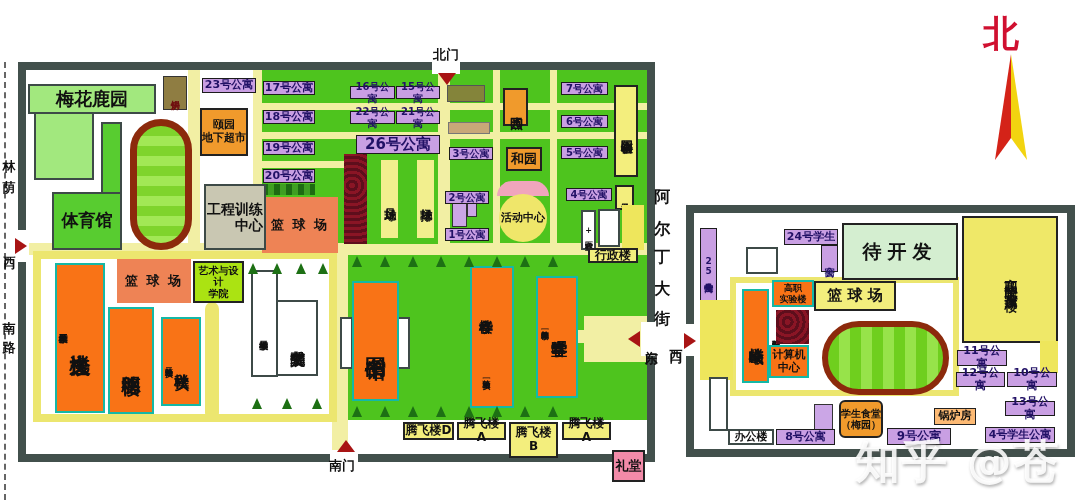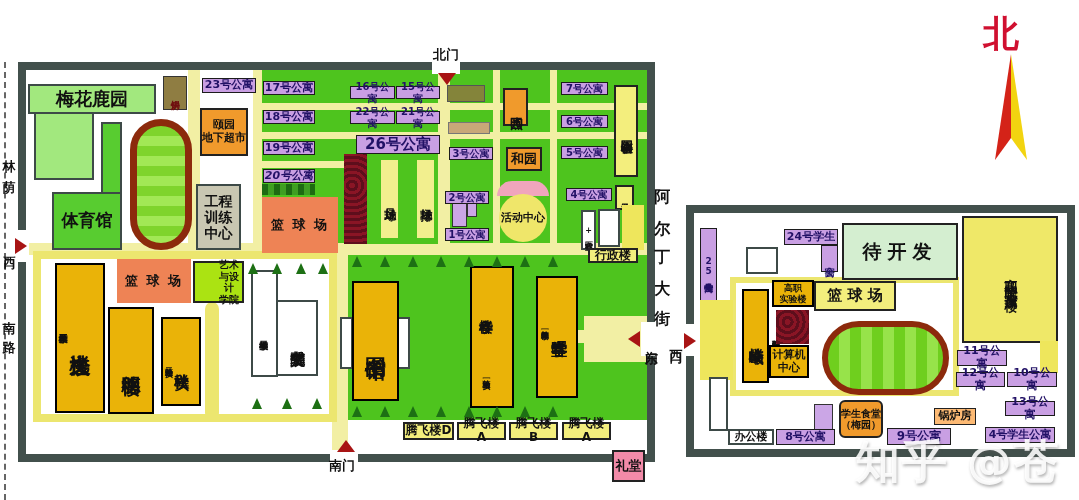--- a/index.html
+++ b/index.html
@@ -6,21 +6,21 @@
   #stage{position:relative;width:1079px;height:500px;background:#ffffff;overflow:hidden;
          font-family:"DejaVu Sans","Liberation Sans",sans-serif;}
   .abs{position:absolute;box-sizing:border-box;}
   
   .it{position:absolute;box-sizing:border-box;display:flex;align-items:center;justify-content:center;
       text-align:center;white-space:pre-line;font-weight:bold;color:#111;line-height:1.15;}
   .v{writing-mode:vertical-rl;text-orientation:upright;}
   
   .apt{background:#c99fe3;border:1px solid #1c1c1c;color:#221166;}
   .aptb{background:#cba6e6;border:1px solid #333;}
-  .cyan{background:#eab308;border:2px solid #000000;}
+  .cyan{background:#f97316;border:2px solid #14b8a6;}
   .org{background:#f09a2c;border:2px solid #222;}
   .ylw{background:#f3ee7d;border:2px solid #222;}
   .ylwp{background:#eee65c;}
   .ylwb{background:#efe868;border:2px solid #222;}
   .grn-l{background:#a2e87e;border:2px solid #3d4a47;}
   .gym{background:#58cc30;border:2px solid #3d4a47;}
   .gray{background:#c9c7b2;border:2px solid #3d4a47;}
   .olive{background:#8f7d42;border:1px solid #333;color:#701010;}
   .olive2{background:#84843a;border:1px solid #555;}
   .olive3{background:#fdba74;border:1px solid #222;color:#111;}
@@ -111,21 +111,21 @@
     <div class="it flower" style="left: 344px; top: 154px; width: 23px; height: 90px;"></div>
     <div class="it hedge" style="left: 262px; top: 184px; width: 53px; height: 11px;"></div>
     <div class="it court" style="left: 262px; top: 197px; width: 76px; height: 56px; font-size: 13px;">篮 球 场</div>
     <div class="it grn-l" style="left: 28px; top: 84px; width: 128px; height: 30px; font-size: 18px;">梅花鹿园</div>
     <div class="it grn-l" style="left: 34px; top: 112px; width: 60px; height: 68px;"></div>
     <div class="it gym" style="left: 101px; top: 122px; width: 21px; height: 74px;"></div>
     <div class="it gym" style="left: 52px; top: 192px; width: 70px; height: 58px; font-size: 17px;">体育馆</div>
     <div class="it olive v" style="left: 163px; top: 76px; width: 24px; height: 34px; font-size: 9px;">锅炉房</div>
     <div class="it org" style="left: 200px; top: 108px; width: 48px; height: 48px; font-size: 11px;">颐园
 地下超市</div>
-    <div class="it gray" style="left: 196px; top: 184px; width: 45px; height: 66px; font-size: 14px;">工程训练
+    <div class="it gray" style="left: 204px; top: 184px; width: 62px; height: 66px; font-size: 14px; text-align: right;">工程训练
 中心</div>
     <div class="it olive2" style="left: 447px; top: 85px; width: 38px; height: 17px;"></div>
     <div class="it tan" style="left: 448px; top: 122px; width: 42px; height: 12px;"></div>
     <div class="it aptb" style="left: 452px; top: 203px; width: 15px; height: 24px;"></div>
     <div class="it aptb" style="left: 467px; top: 203px; width: 10px; height: 14px;"></div>
     <div class="it org v" style="left: 503px; top: 88px; width: 25px; height: 38px; font-size: 13px;">煦园</div>
     <div class="it org" style="left: 506px; top: 147px; width: 36px; height: 24px; font-size: 13px;">和园</div>
     <div class="it arc" style="left: 497px; top: 181px; width: 52px; height: 15px;"></div>
     <div class="it circle" style="left: 499px; top: 194px; width: 48px; height: 48px; font-size: 11px;">活动中心</div>
     <div class="it ylw v" style="left: 614px; top: 85px; width: 24px; height: 92px; font-size: 12px;">国际会议中心</div>
@@ -135,33 +135,33 @@
     <div class="it ylwp" style="left: 622px; top: 205px; width: 22px; height: 45px;"></div>
     <div class="it ylw" style="left: 588px; top: 248px; width: 50px; height: 15px; font-size: 12px;">行政楼</div>
     <div class="it apt" style="left: 202px; top: 78px; width: 54px; height: 15px; font-size: 11px;">23号公寓</div>
     <div class="it apt" style="left: 263px; top: 81px; width: 52px; height: 14px; font-size: 11px;">17号公寓</div>
     <div class="it apt" style="left: 350px; top: 86px; width: 45px; height: 13px; font-size: 10px;">16号公寓</div>
     <div class="it apt" style="left: 396px; top: 86px; width: 44px; height: 13px; font-size: 10px;">15号公寓</div>
     <div class="it apt" style="left: 263px; top: 110px; width: 52px; height: 14px; font-size: 11px;">18号公寓</div>
     <div class="it apt" style="left: 350px; top: 111px; width: 45px; height: 13px; font-size: 10px;">22号公寓</div>
     <div class="it apt" style="left: 396px; top: 111px; width: 44px; height: 13px; font-size: 10px;">21号公寓</div>
     <div class="it apt" style="left: 263px; top: 141px; width: 52px; height: 14px; font-size: 11px;">19号公寓</div>
-    <div class="it apt" style="left: 263px; top: 169px; width: 52px; height: 14px; font-size: 11px; font-style: italic;">20号公寓</div>
+    <div class="it apt" style="left: 263px; top: 169px; width: 52px; height: 14px; font-size: 11px;">20号公寓</div>
     <div class="it apt" style="left: 356px; top: 135px; width: 84px; height: 19px; font-size: 15px;">26号公寓</div>
     <div class="it apt" style="left: 449px; top: 147px; width: 44px; height: 13px; font-size: 10px;">3号公寓</div>
     <div class="it apt" style="left: 445px; top: 191px; width: 44px; height: 13px; font-size: 10px;">2号公寓</div>
     <div class="it apt" style="left: 445px; top: 228px; width: 44px; height: 13px; font-size: 10px;">1号公寓</div>
     <div class="it apt" style="left: 561px; top: 82px; width: 47px; height: 13px; font-size: 10px;">7号公寓</div>
     <div class="it apt" style="left: 561px; top: 115px; width: 47px; height: 13px; font-size: 10px;">6号公寓</div>
     <div class="it apt" style="left: 561px; top: 146px; width: 47px; height: 13px; font-size: 10px;">5号公寓</div>
     <div class="it apt" style="left: 566px; top: 188px; width: 46px; height: 13px; font-size: 10px;">4号公寓</div>
     <div class="it ystrip v" style="left: 381px; top: 160px; width: 17px; height: 78px; font-size: 12px;">足球场</div>
     <div class="it ystrip v" style="left: 417px; top: 160px; width: 17px; height: 78px; font-size: 12px;">排球场</div>
     <div class="it court" style="left: 117px; top: 259px; width: 74px; height: 44px; font-size: 13px;">篮 球 场</div>
-    <div class="it lime" style="left: 193px; top: 261px; width: 51px; height: 42px; font-size: 10px; padding-left: 21px;">艺术与设计
+    <div class="it lime" style="left: 193px; top: 261px; width: 51px; height: 42px; font-size: 10px;">艺术与设计
 学院</div>
     <div class="it cyan v" style="left: 55px; top: 263px; width: 50px; height: 150px; font-size: 21px;">逸夫楼</div>
     <div class="it subv v" style="left: 57px; top: 288px; width: 12px; height: 78px; font-size: 9px;">第三教学楼</div>
     <div class="it cyan v" style="left: 108px; top: 307px; width: 46px; height: 107px; font-size: 19px;">明德楼</div>
     <div class="it cyan v" style="left: 161px; top: 317px; width: 40px; height: 89px; font-size: 15px;">秋实楼</div>
     <div class="it subv v" style="left: 163px; top: 328px; width: 11px; height: 68px; font-size: 8px;">第二实验楼</div>
     <div class="it white-b" style="left: 251px; top: 270px; width: 27px; height: 107px;"></div>
     <div class="it white-b" style="left: 276px; top: 300px; width: 42px; height: 76px;"></div>
     <div class="it subv v" style="left: 257px; top: 298px; width: 13px; height: 72px; font-size: 9px;">第二教学楼</div>
     <div class="it plain v" style="left: 282px; top: 306px; width: 30px; height: 66px; font-size: 15px;">文馨书院</div>
@@ -169,21 +169,21 @@
     <div class="it white-b" style="left: 397px; top: 317px; width: 13px; height: 52px;"></div>
     <div class="it cyan v" style="left: 352px; top: 281px; width: 47px; height: 120px; font-size: 21px;">图书馆</div>
     <div class="it cyan" style="left: 470px; top: 266px; width: 44px; height: 142px;"></div>
     <div class="it plain v" style="left: 478px; top: 278px; width: 17px; height: 62px; font-size: 14px;">春华楼</div>
     <div class="it subv v" style="left: 480px; top: 344px; width: 12px; height: 60px; font-size: 8px;">第一实验楼</div>
     <div class="it cyan" style="left: 536px; top: 276px; width: 42px; height: 122px;"></div>
     <div class="it plain v" style="left: 550px; top: 286px; width: 18px; height: 84px; font-size: 16px;">春晖学堂</div>
     <div class="it subv v" style="left: 539px; top: 292px; width: 11px; height: 66px; font-size: 8px;">第一教学楼</div>
     <div class="it ylw" style="left: 403px; top: 422px; width: 51px; height: 18px; font-size: 12px;">腾飞楼D</div>
     <div class="it ylw" style="left: 457px; top: 422px; width: 49px; height: 18px; font-size: 12px;">腾飞楼A</div>
-    <div class="it ylw" style="left: 509px; top: 422px; width: 49px; height: 18px; font-size: 12px;">腾飞楼B</div>
+    <div class="it ylw" style="left: 509px; top: 422px; width: 49px; height: 36px; font-size: 12px;">腾飞楼B</div>
     <div class="it ylw" style="left: 562px; top: 422px; width: 49px; height: 18px; font-size: 12px;">腾飞楼A</div>
     <div class="it pink" style="left: 612px; top: 408px; width: 33px; height: 32px; font-size: 13px; margin-top: 42px;">礼堂</div>
     <div class="it apt v" style="left: 700px; top: 228px; width: 17px; height: 76px; font-size: 9px;">25号学生公寓</div>
     <div class="it white-b" style="left: 746px; top: 247px; width: 32px; height: 27px;"></div>
     <div class="it apt" style="left: 784px; top: 229px; width: 54px; height: 16px; font-size: 11px;">24号学生</div>
     <div class="it apt v" style="left: 821px; top: 245px; width: 17px; height: 27px; font-size: 10px;">公寓</div>
     <div class="it lgrn2" style="left: 842px; top: 223px; width: 116px; height: 57px; font-size: 19px; letter-spacing: 6px;">待开发</div>
     <div class="it ylwb v" style="left: 962px; top: 216px; width: 96px; height: 127px; font-size: 13px; letter-spacing: 3px;">高职院职工家属楼</div>
     <div class="it ylwp" style="left: 1040px; top: 341px; width: 18px; height: 32px;"></div>
     <div class="it ylwp" style="left: 700px; top: 300px; width: 33px; height: 80px;"></div>

